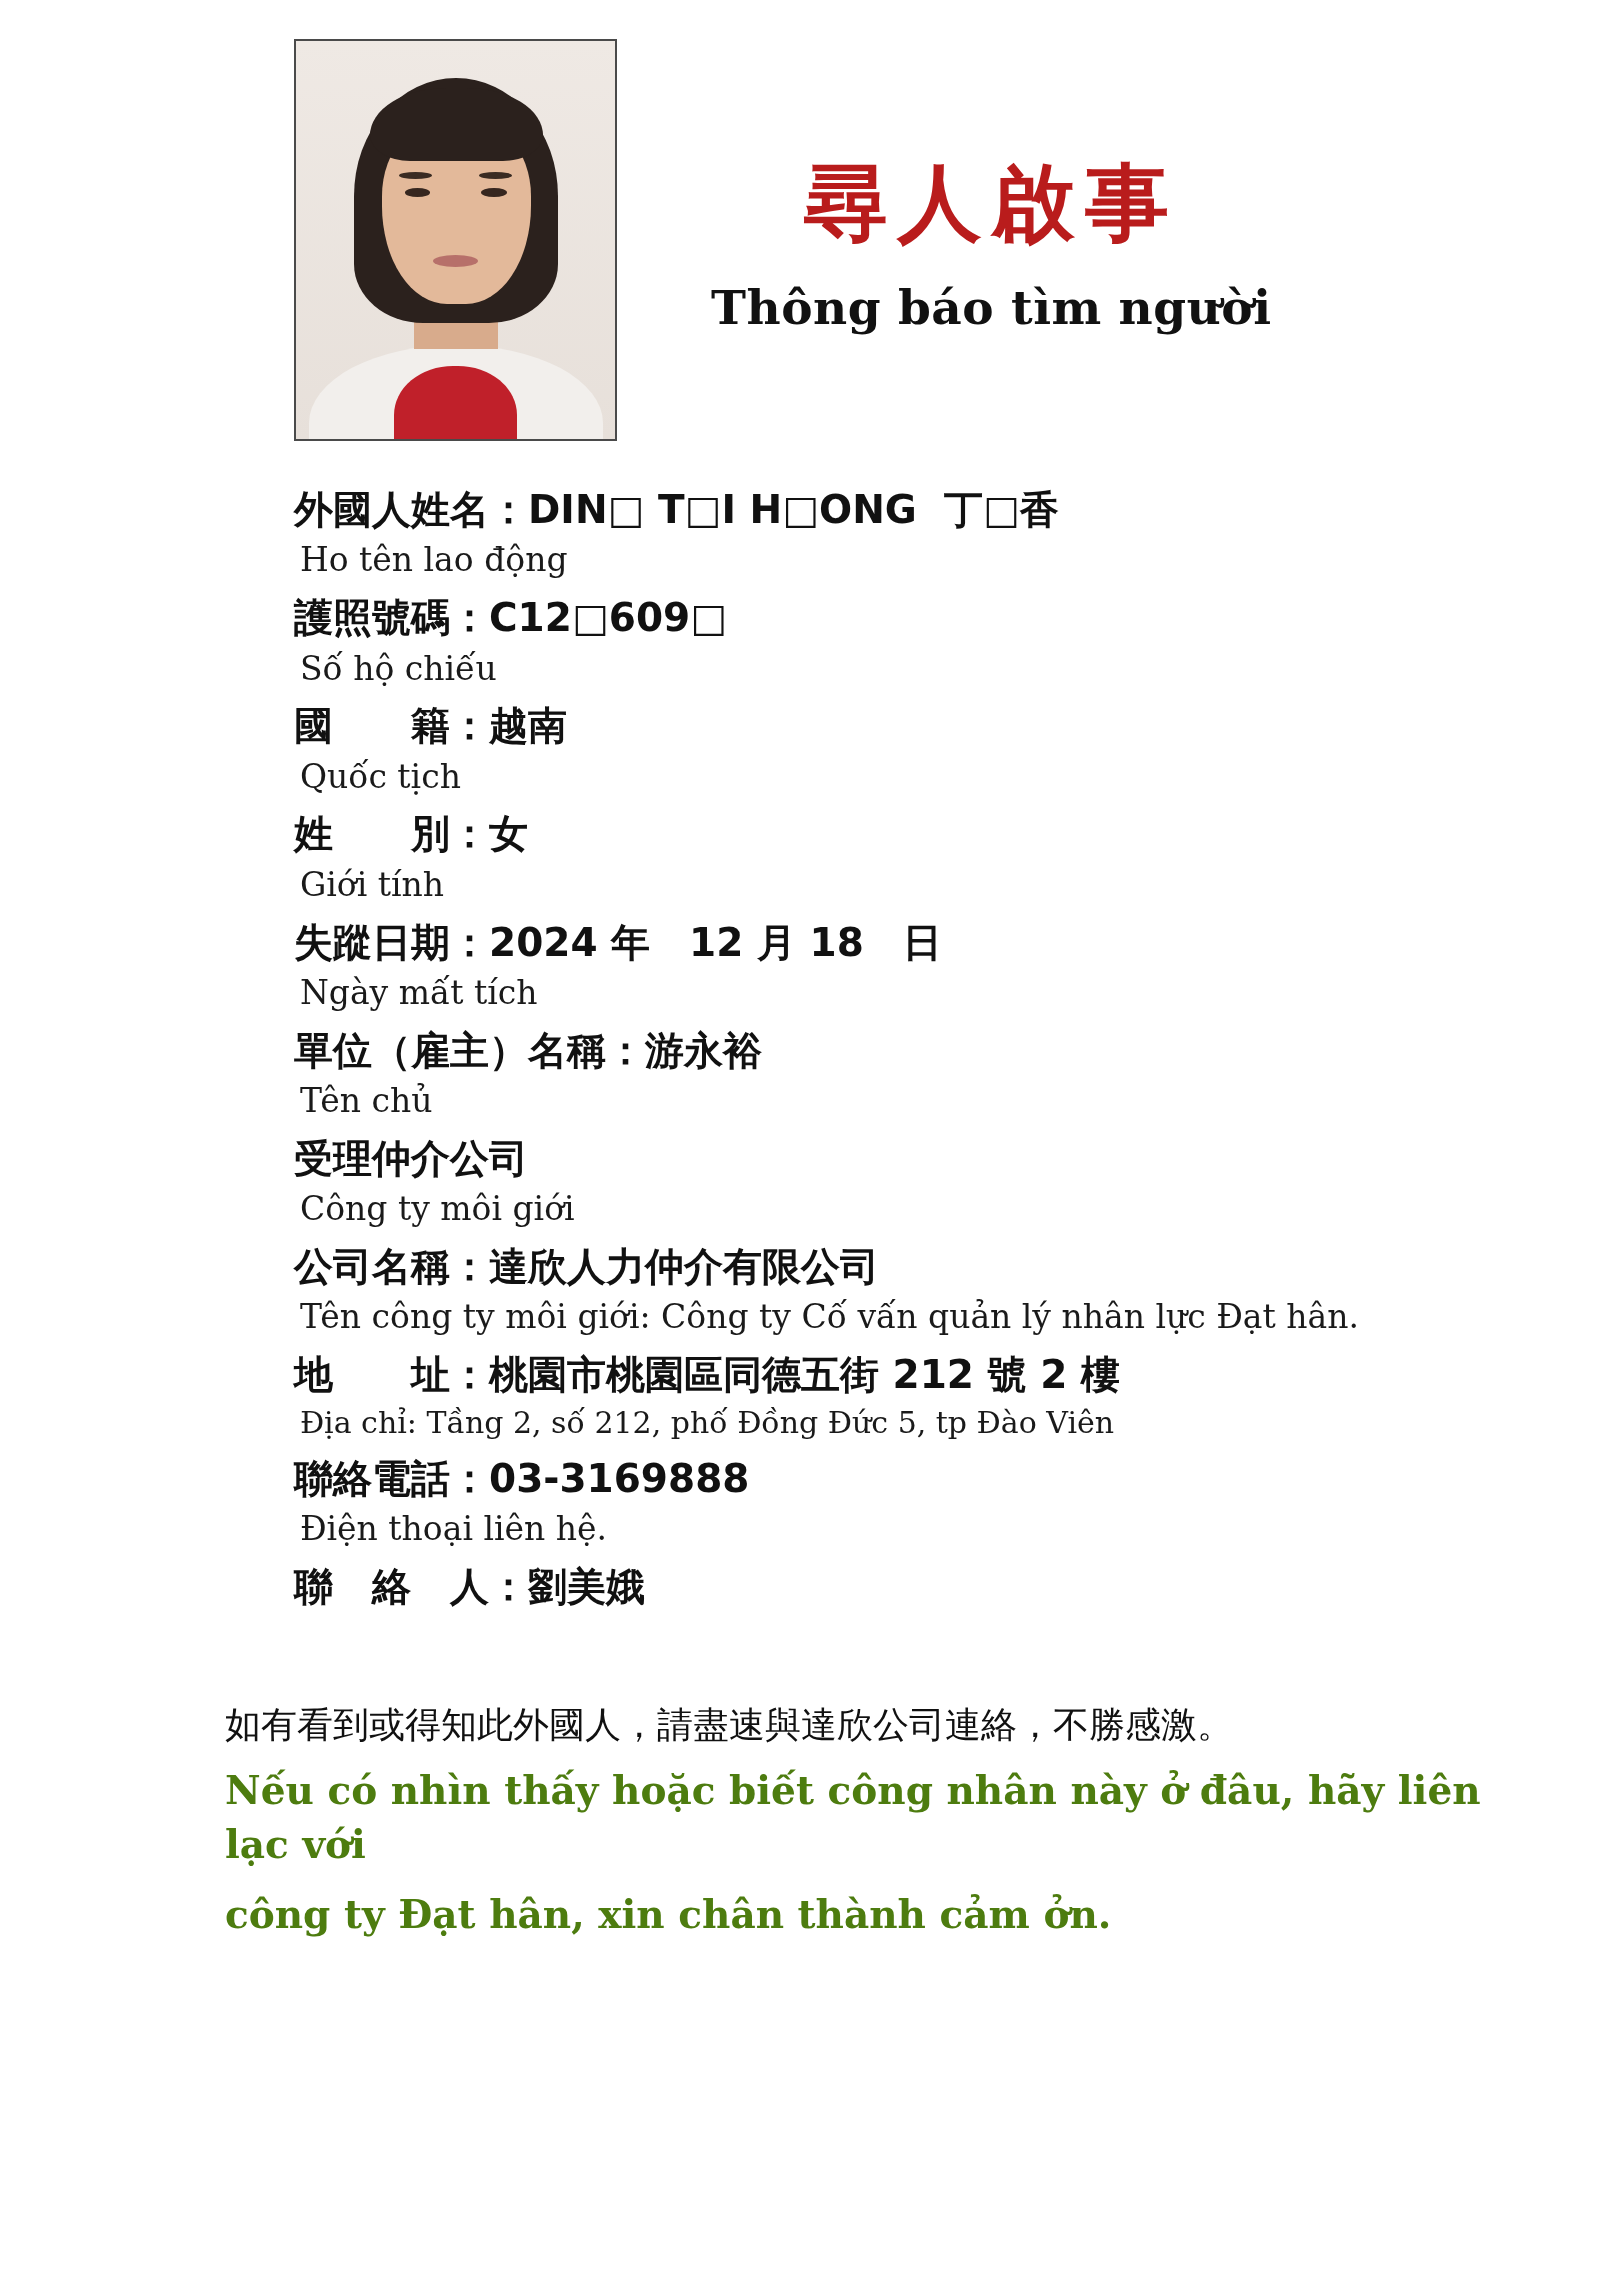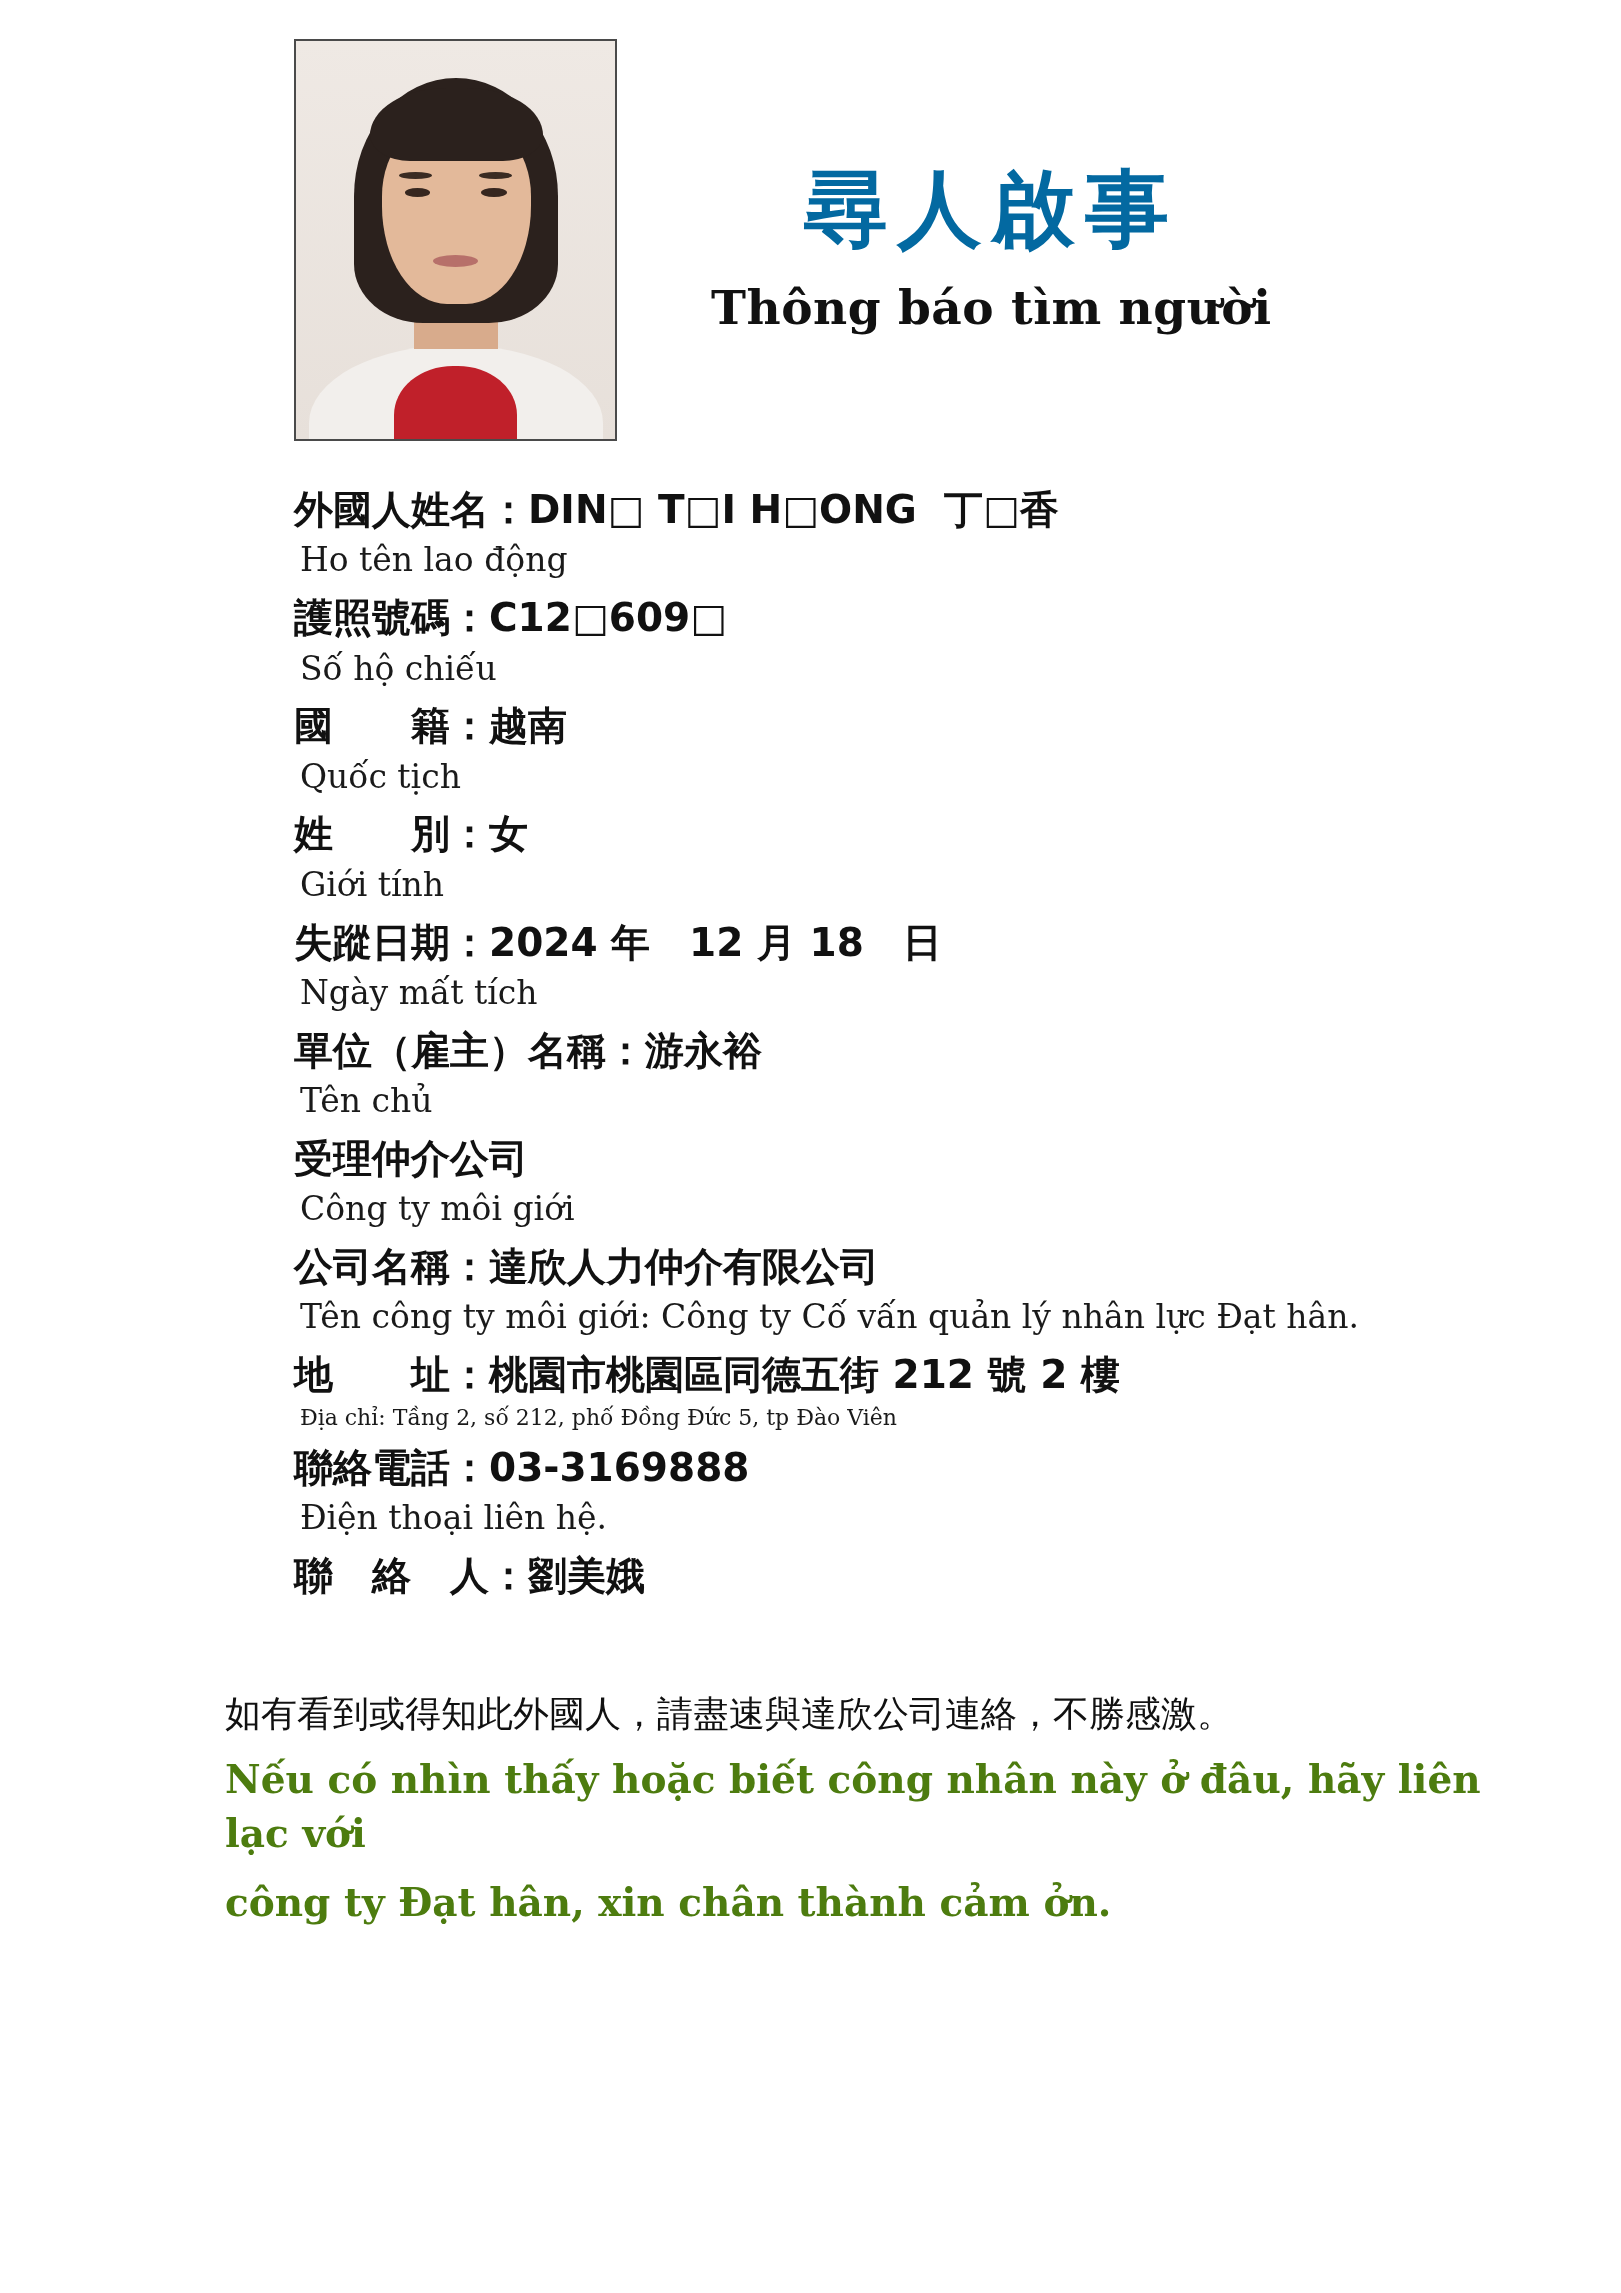--- a/index.html
+++ b/index.html
@@ -138,26 +138,26 @@
     border-radius: 59px 59px 0 0 / 49px 49px 0 0;
   }
 
   .title-block {
     margin-left: 94px;
     padding-top: 127px;
     text-align: center;
     flex: 0 0 auto;
   }
   .title-zh {
-    font-family: Liberation Serif, serif;
+    font-family: Liberation Mono, monospace;
     font-weight: 700;
     font-size: 84px;
     letter-spacing: 9.8px;
     line-height: 1.05;
-    color: #0369a1;
+    color: #b91c1c;
   }
   .title-vi {
     margin-top: 25.5px;
     font-family: "DejaVu Serif", "Liberation Serif", serif;
     font-weight: 700;
     font-size: 47px;
     letter-spacing: 0.5px;
     color: #111;
   }
 
@@ -178,21 +178,21 @@
     white-space: pre;
   }
   .line-vi {
     font-family: "DejaVu Serif", "Liberation Serif", serif;
     font-size: 33px;
     line-height: 1.42;
     color: #1a1a1a;
     padding-left: 5.9px;
   }
   .line-vi.small {
-    font-size: 22px;
+    font-size: 30px;
   }
 
   
   .notice {
     margin: 84px 0 0 225px;
     width: 1274px;
   }
   .notice-zh {
     font-family: "DejaVu Sans", "Liberation Sans", sans-serif;
     font-size: 36px;

